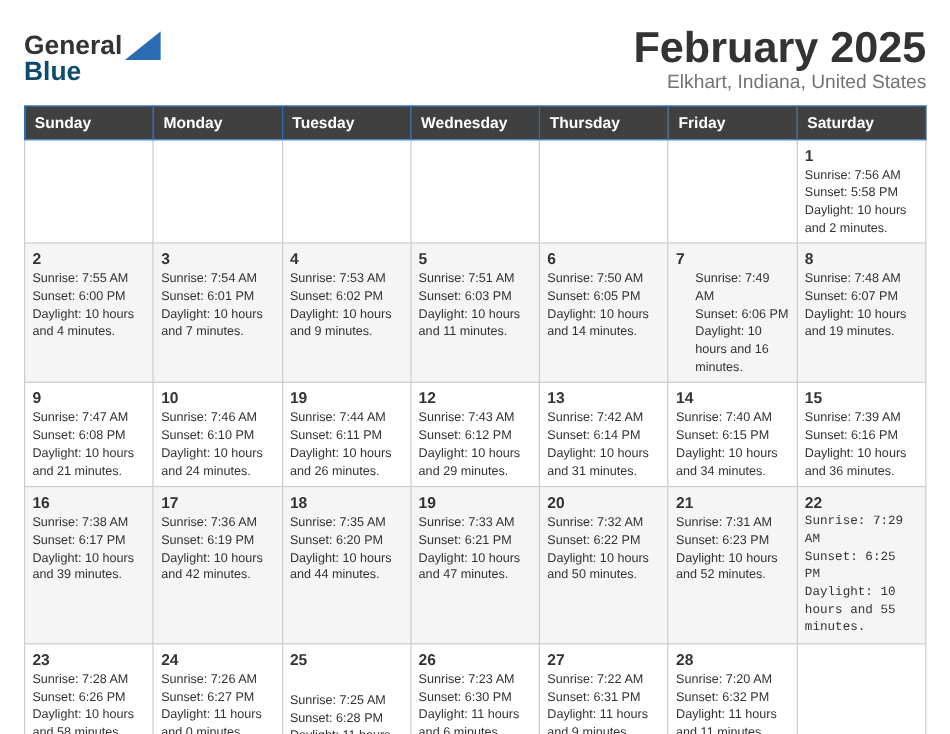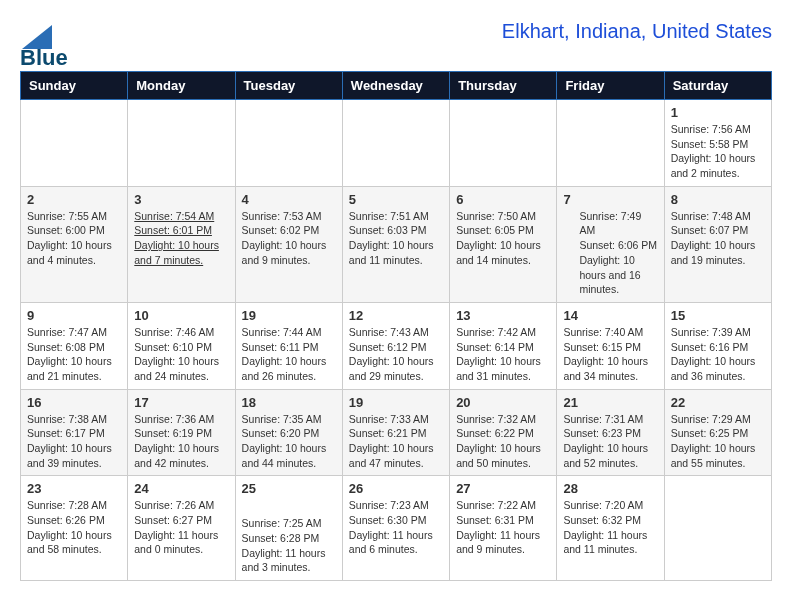--- a/index.html
+++ b/index.html
@@ -21,31 +21,31 @@
       align-items: flex-start;
       padding-top: 5px;
     }
     .title {
       font-size: 36px;
       font-weight: bold;
       color: #333;
       line-height: 1.1;
     }
     .subtitle {
-      font-size: 20px;
-      color: #1d4ed8;
+      font-size: 16px;
+      color: #737373;
       text-align: right;
     }
     table {
       width: 100%;
       border-collapse: collapse;
       clear: both;
     }
     thead th {
-      background-color: #0f172a;
+      background-color: #404040;
       color: #fff;
       text-align: left;
       padding: 6px 8px;
       font-size: 13px;
       font-weight: bold;
       border: 1px solid #2a6db5;
     }
     tbody td {
       border: 1px solid #ccc;
       vertical-align: top;
@@ -72,28 +72,30 @@
     }
     .empty-cell {
       background: #fff !important;
     }
   </style>
 </head>
 <body>
 
 <div class="logo">
   <div style="display:flex;align-items:center;">
+    <span style="font-size:22px;font-weight:bold;color:#333;">General</span>
     <svg width="30" height="24" viewBox="0 0 30 24" style="margin-left:2px;">
       <polygon points="0,24 30,0 30,24" fill="#2a6db5"></polygon>
     </svg>
   </div>
   <span style="font-size:22px;font-weight:bold;color:#0c4a6e;margin-top:-4px;">Blue</span>
 </div>
 
 <div class="header">
+  <div class="title">February 2025</div>
   <div class="subtitle">Elkhart, Indiana, United States</div>
 </div>
 
 <table>
   <thead>
     <tr id="weekday-header">
         <th>Sunday</th>
         <th>Monday</th>
         <th>Tuesday</th>
         <th>Wednesday</th>
@@ -119,21 +121,21 @@
       </tr>
       <tr>
         <td>
           <span class="day-num">2</span>
           <div class="day-info" style="white-space: pre-line;">Sunrise: 7:55 AM
 Sunset: 6:00 PM
 Daylight: 10 hours and 4 minutes.</div>
         </td>
         <td>
           <span class="day-num">3</span>
-          <div class="day-info" style="white-space: pre-line; text-decoration: underline;">Sunrise: 7:54 AM
+          <div class="day-info" style="white-space: pre-line;">Sunrise: 7:54 AM
 Sunset: 6:01 PM
 Daylight: 10 hours and 7 minutes.</div>
         </td>
         <td>
           <span class="day-num">4</span>
           <div class="day-info" style="white-space: pre-line;">Sunrise: 7:53 AM
 Sunset: 6:02 PM
 Daylight: 10 hours and 9 minutes.</div>
         </td>
         <td>
@@ -237,21 +239,21 @@
 Daylight: 10 hours and 50 minutes.</div>
         </td>
         <td>
           <span class="day-num">21</span>
           <div class="day-info" style="white-space: pre-line;">Sunrise: 7:31 AM
 Sunset: 6:23 PM
 Daylight: 10 hours and 52 minutes.</div>
         </td>
         <td>
           <span class="day-num">22</span>
-          <div class="day-info" style="white-space: pre-line;">Sunrise: 7:29 AM
+          <div class="day-info" style="white-space: pre-line; font-family: Liberation Mono, monospace;">Sunrise: 7:29 AM
 Sunset: 6:25 PM
 Daylight: 10 hours and 55 minutes.</div>
         </td>
       </tr>
       <tr>
         <td>
           <span class="day-num">23</span>
           <div class="day-info" style="white-space: pre-line;">Sunrise: 7:28 AM
 Sunset: 6:26 PM
 Daylight: 10 hours and 58 minutes.</div>

